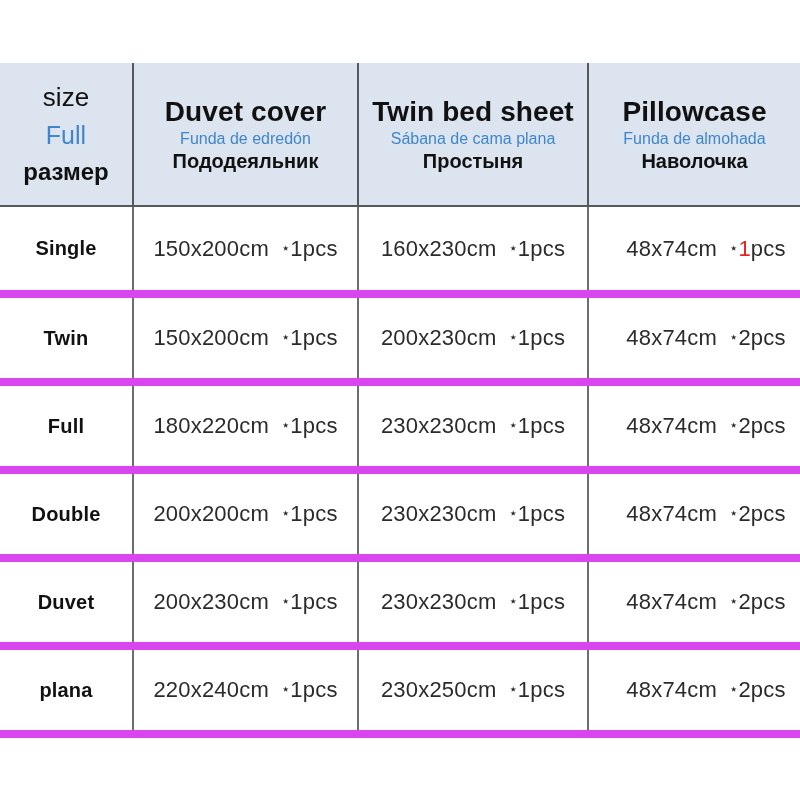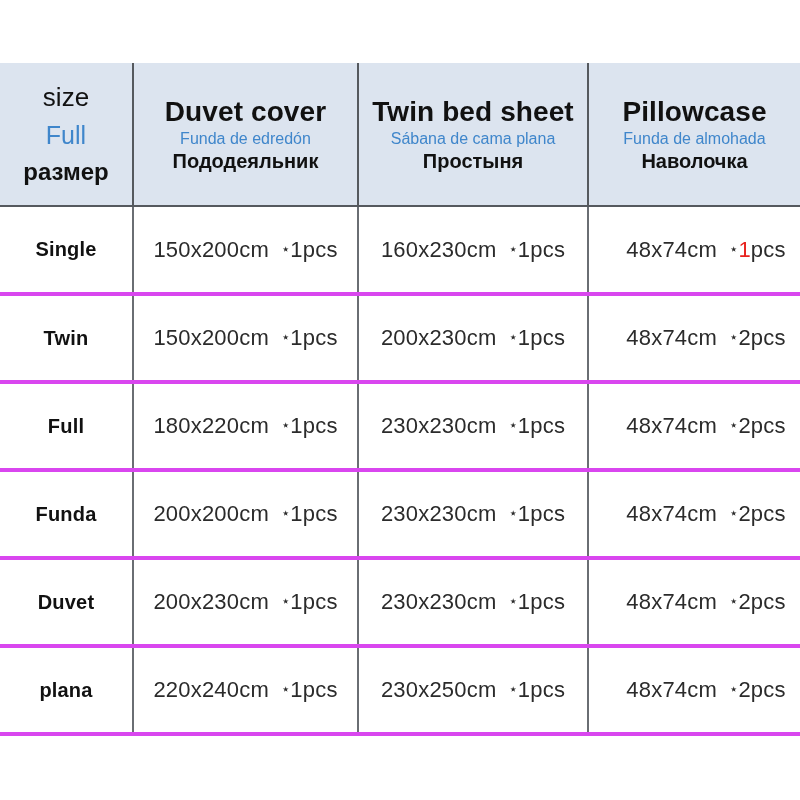--- a/index.html
+++ b/index.html
@@ -78,21 +78,21 @@
   
   .hd-size .hd-en { font-size: 26px; font-weight: normal; }
   .hd-size .hd-es { font-size: 25px; }
   .hd-size .hd-ru { font-size: 24px; }
   .hd-size { line-height: 1.46; }
 
   
   tbody tr { height: 88px; }
 
   tbody td {
-    border-bottom: 4px solid #d946ef;
+    border-bottom: 8px solid #d946ef;
     border-right: 2px solid #6a6e73;
     padding: 0;
     text-align: center;
     vertical-align: middle;
     background: #ffffff;
   }
   tbody td:last-child { border-right: none; padding-left: 23px; }
 
   .row-label {
     font-weight: bold;
@@ -185,21 +185,21 @@
           <td><span class="spec"><span class="dim">200x230cm</span><span class="qty"><span class="star">⋆</span><span>1pcs</span></span></span></td>
           <td><span class="spec"><span class="dim">48x74cm</span><span class="qty"><span class="star">⋆</span><span>2pcs</span></span></span></td>
         </tr>
         <tr>
           <td><span class="row-label">Full</span></td>
           <td><span class="spec"><span class="dim">180x220cm</span><span class="qty"><span class="star">⋆</span><span>1pcs</span></span></span></td>
           <td><span class="spec"><span class="dim">230x230cm</span><span class="qty"><span class="star">⋆</span><span>1pcs</span></span></span></td>
           <td><span class="spec"><span class="dim">48x74cm</span><span class="qty"><span class="star">⋆</span><span>2pcs</span></span></span></td>
         </tr>
         <tr>
-          <td><span class="row-label">Funda</span></td>
+          <td><span class="row-label">Double</span></td>
           <td><span class="spec"><span class="dim">200x200cm</span><span class="qty"><span class="star">⋆</span><span>1pcs</span></span></span></td>
           <td><span class="spec"><span class="dim">230x230cm</span><span class="qty"><span class="star">⋆</span><span>1pcs</span></span></span></td>
           <td><span class="spec"><span class="dim">48x74cm</span><span class="qty"><span class="star">⋆</span><span>2pcs</span></span></span></td>
         </tr>
         <tr>
           <td><span class="row-label">Duvet</span></td>
           <td><span class="spec"><span class="dim">200x230cm</span><span class="qty"><span class="star">⋆</span><span>1pcs</span></span></span></td>
           <td><span class="spec"><span class="dim">230x230cm</span><span class="qty"><span class="star">⋆</span><span>1pcs</span></span></span></td>
           <td><span class="spec"><span class="dim">48x74cm</span><span class="qty"><span class="star">⋆</span><span>2pcs</span></span></span></td>
         </tr>

